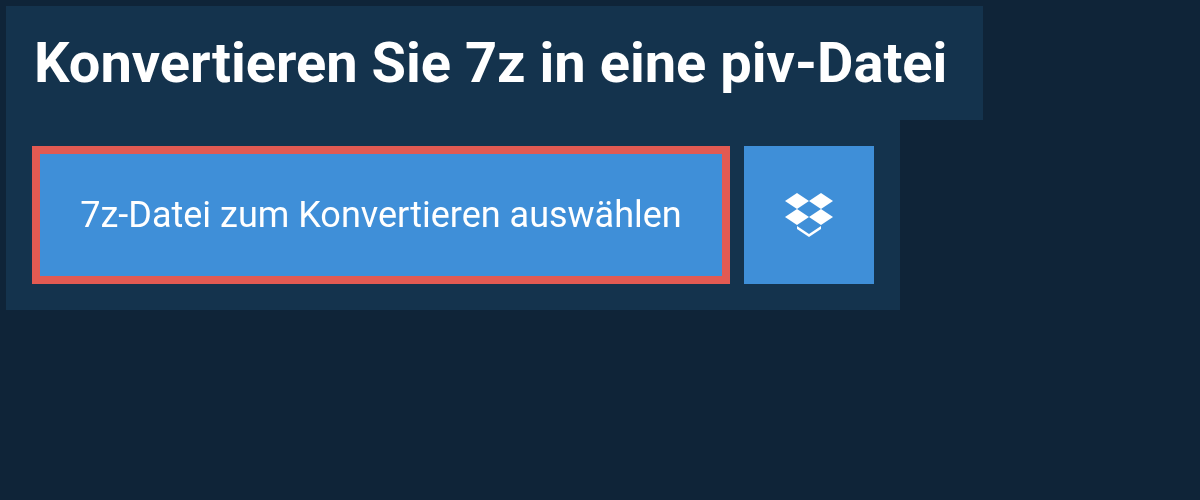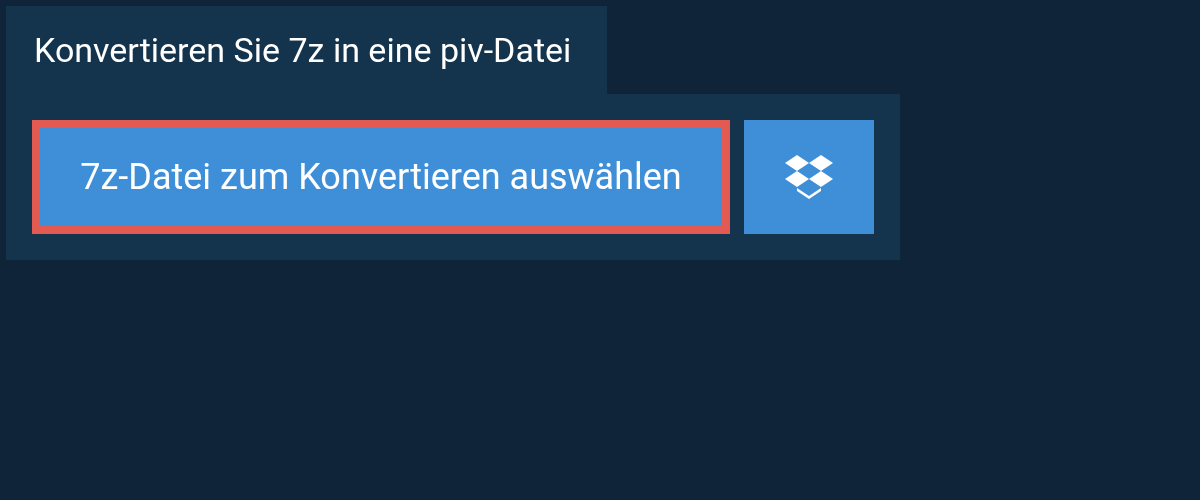--- a/index.html
+++ b/index.html
@@ -16,39 +16,39 @@
     }
     .header-tab {
       background: #14334d;
       display: inline-block;
       padding: 24px 36px 24px 28px;
       margin-left: 6px;
       margin-top: 6px;
     }
     .header-title {
       color: #ffffff;
-      font-size: 34px;
-      font-weight: 400;
+      font-size: 56px;
+      font-weight: 700;
     }
     .panel {
       background: #14334d;
       margin-left: 6px;
       margin-right: 300px;
       padding: 26px;
       display: flex;
       gap: 14px;
       align-items: stretch;
     }
     .file-select-button {
       border: 8px solid #e25a52;
       background: #3f8fd8;
       color: #ffffff;
       font-size: 36px;
       font-weight: 400;
-      padding: 28px 36px;
+      padding: 40px 36px;
       flex: 1;
       display: flex;
       align-items: center;
       justify-content: center;
       cursor: pointer;
     }
     .dropbox-button {
       background: #3f8fd8;
       width: 130px;
       display: flex;

